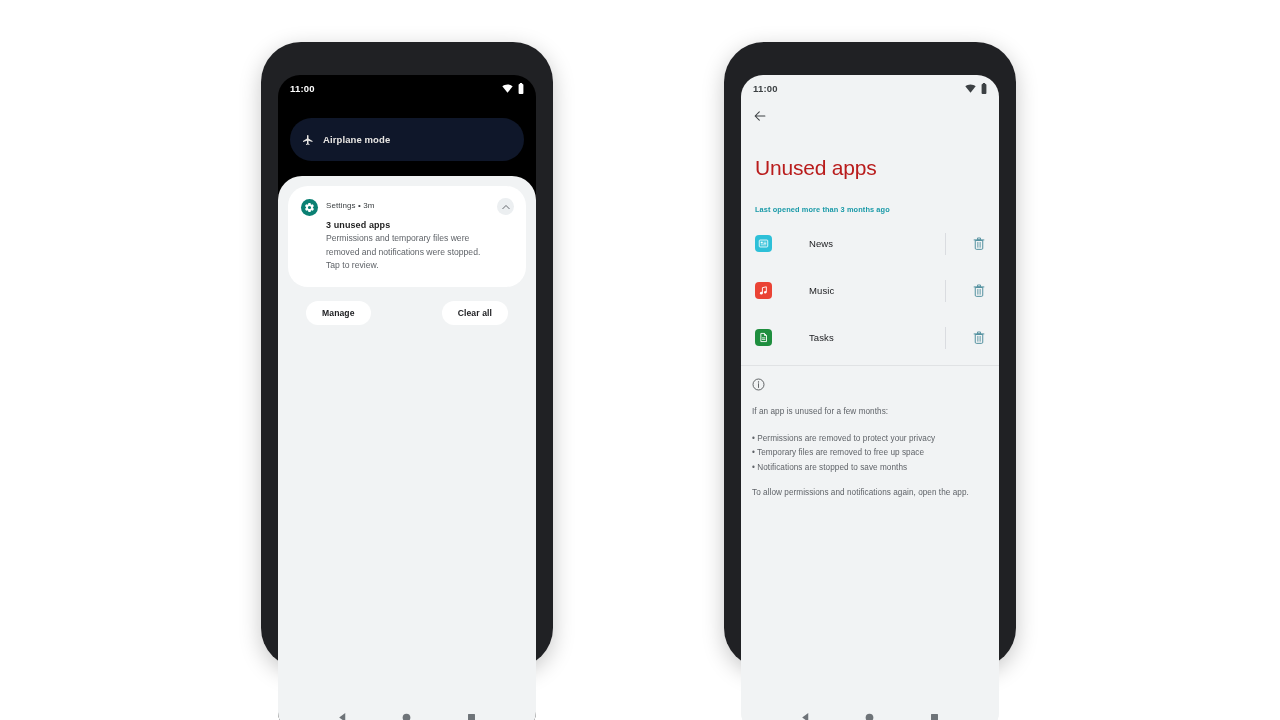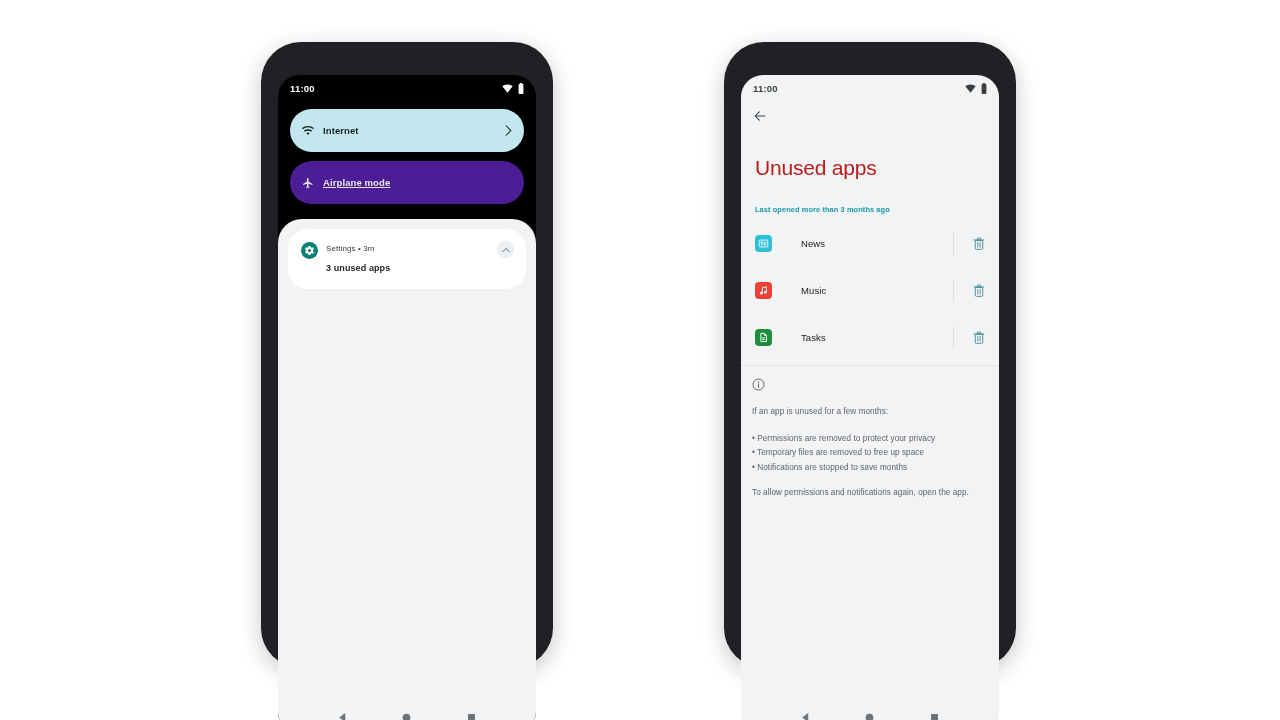--- a/index.html
+++ b/index.html
@@ -73,21 +73,21 @@
     display: flex;
     align-items: center;
     padding: 0 12px;
     box-sizing: border-box;
     gap: 9px;
     font-size: 9.5px;
     font-weight: bold;
     letter-spacing: .1px;
   }
   .tile.active   { background: #c2e7ef; color: #1b2022; }
-  .tile.inactive { background: #4c1d95; color: #e8e6e3; text-decoration: underline; }
+  .tile.inactive { background: #0f172a; color: #e8e6e3; }
   .tile .t-label { flex: 1 1 auto; white-space: nowrap; }
   .tile svg { display: block; flex: 0 0 auto; }
   .chev-right { flex: 0 0 auto; opacity: .85; }
 
   
   .shade {
     flex: 1 1 auto;
     background: #f1f3f4;
     border-radius: 24px 24px 0 0;
     margin-top: 6px;
@@ -178,20 +178,21 @@
     padding: 24px 14px 0 14px;
     letter-spacing: .1px;
   }
   .app-list { padding: 6px 0 0 0; }
   .app-row {
     display: flex;
     align-items: center;
     height: 47px;
     padding: 0 14px 0 14px;
     box-sizing: border-box;
+    gap: 8px;
   }
   .app-icon {
     width: 17px; height: 17px;
     border-radius: 4px;
     flex: 0 0 auto;
     display: flex; align-items: center; justify-content: center;
   }
   .app-name {
     flex: 1 1 auto;
     font-size: 9.5px;
@@ -254,35 +255,20 @@
                 <rect x="3.6" y="0" width="4.8" height="2" rx="0.6" fill="#fff"></rect>
                 <rect x="1.2" y="2" width="9.6" height="20" rx="1.8" fill="#fff"></rect>
               </svg>
           </span>
         </span>
       </div>
 
       <div class="qs-area">
         <div class="qs-row">
 
-          <div class="tile active">
-            <span>
-              <svg width="12" height="10" viewBox="0 0 24 20">
-                <path fill="#1b2022" d="M12 18.2l3.3-4.1a5.3 5.3 0 0 0-6.6 0L12 18.2z"></path>
-                <path fill="#1b2022" d="M12 9.4c2.4 0 4.6.8 6.3 2.2l1.9-2.4A12.8 12.8 0 0 0 12 6.3c-3.1 0-5.9 1.1-8.2 2.9l1.9 2.4A9.9 9.9 0 0 1 12 9.4z"></path>
-                <path fill="#1b2022" d="M12 2.6c3.9 0 7.5 1.4 10.3 3.7l1.7-2.1A18.6 18.6 0 0 0 12 0C7.4 0 3.2 1.6 0 4.2l1.7 2.1A16.3 16.3 0 0 1 12 2.6z"></path>
-              </svg>
-            </span>
-            <span class="t-label">Internet</span>
-            <span class="chev-right">
-              <svg width="7" height="11" viewBox="0 0 8 14">
-                  <path d="M1 1l6 6-6 6" stroke="#1b2022" stroke-width="1.4" fill="none" stroke-linecap="round" stroke-linejoin="round"></path>
-                </svg>
-            </span>
-          </div>
 
         </div>
 
         <div class="qs-row">
           <div class="tile inactive">
             <span>
               <svg width="12" height="12" viewBox="0 0 24 24">
                   <path fill="#e8e6e3" d="M21 16v-2l-8-5V3.5a1.5 1.5 0 0 0-3 0V9l-8 5v2l8-2.5V19l-2 1.5V22l3.5-1 3.5 1v-1.5L13 19v-5.5L21 16z"></path>
                 </svg>
             </span>
@@ -296,27 +282,32 @@
         <div class="notif-card">
           <div class="notif-head">
             <span class="app-badge">
               <svg width="11" height="11" viewBox="0 0 24 24">
                 <path fill="#ffffff" d="M19.4 13a7.6 7.6 0 0 0 .1-1 7.6 7.6 0 0 0-.1-1l2.1-1.6a.5.5 0 0 0 .1-.6l-2-3.5a.5.5 0 0 0-.6-.2l-2.5 1a7.3 7.3 0 0 0-1.7-1l-.4-2.6a.5.5 0 0 0-.5-.5h-4a.5.5 0 0 0-.5.5l-.4 2.6a7.3 7.3 0 0 0-1.7 1l-2.5-1a.5.5 0 0 0-.6.2l-2 3.5a.5.5 0 0 0 .1.6L4.5 11a8 8 0 0 0 0 2l-2.1 1.6a.5.5 0 0 0-.1.6l2 3.5a.5.5 0 0 0 .6.2l2.5-1a7.3 7.3 0 0 0 1.7 1l.4 2.6a.5.5 0 0 0 .5.5h4a.5.5 0 0 0 .5-.5l.4-2.6a7.3 7.3 0 0 0 1.7-1l2.5 1a.5.5 0 0 0 .6-.2l2-3.5a.5.5 0 0 0-.1-.6L19.4 13zM12 15.5A3.5 3.5 0 1 1 15.5 12 3.5 3.5 0 0 1 12 15.5z"></path>
               </svg>
             </span>
             <span class="notif-src">Settings • 3m</span>
           </div>
           <div class="notif-title">3 unused apps</div>
+          <div class="notif-body">Permissions and temporary files were removed and notifications were stopped. Tap to review.</div>
           <span class="collapse-btn">
             <svg width="8" height="6" viewBox="0 0 10 7">
                 <path d="M1 5.6L5 1.6l4 4" stroke="#5f6368" stroke-width="1.2" fill="none" stroke-linecap="round" stroke-linejoin="round"></path>
               </svg>
           </span>
         </div>
 
+        <div class="shade-actions">
+          <div class="pill-btn">Manage</div>
+          <div class="pill-btn">Clear all</div>
+        </div>
       </div>
 
       <div class="navbar">
         <span>
           <svg width="11" height="11" viewBox="0 0 12 12">
               <path d="M9 1.2 2.4 6 9 10.8z" fill="#6e7378"></path>
             </svg>
         </span>
         <span>
           <svg width="11" height="11" viewBox="0 0 12 12">

